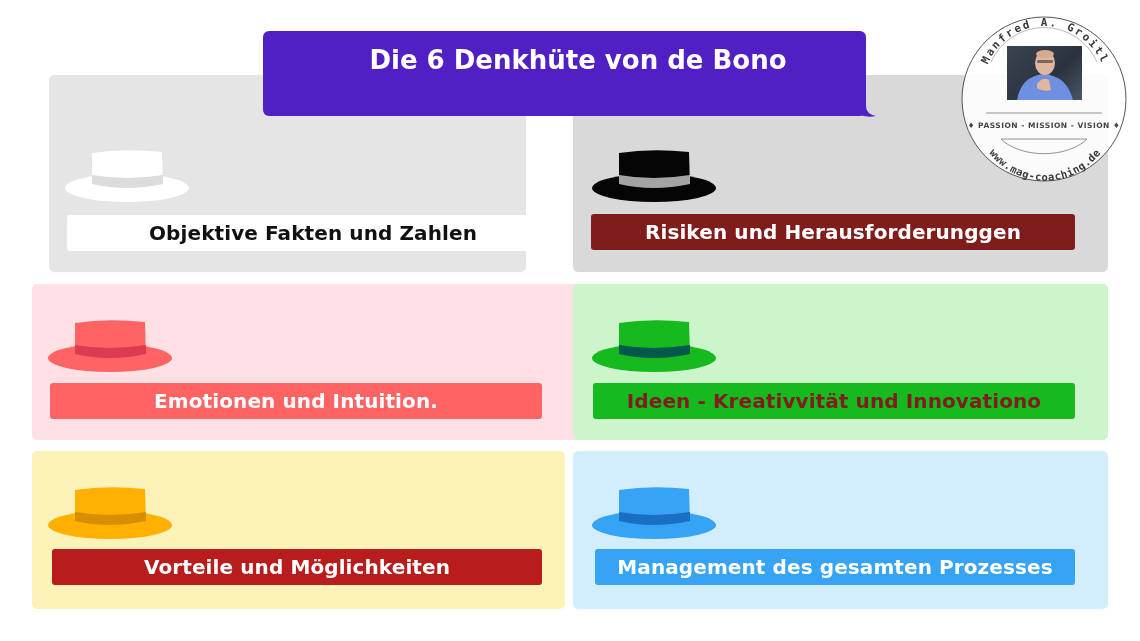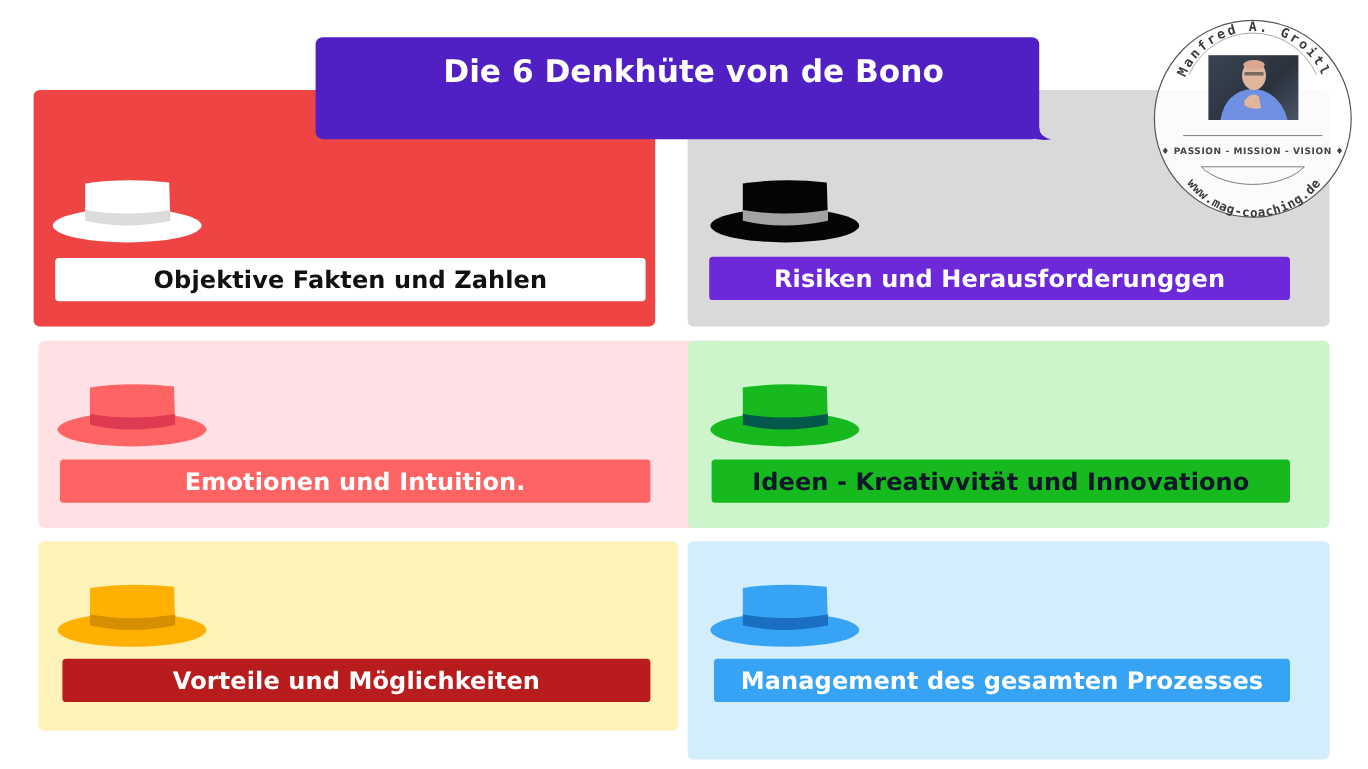--- a/index.html
+++ b/index.html
@@ -31,66 +31,66 @@
     }
     .logo-photo {
       position: absolute; left: 1007px; top: 46px; width: 75px; height: 54px;
       background: linear-gradient(135deg, #3a4452 0%, #2a323d 60%, #4a5566 100%);
       overflow: hidden;
     }
   </style>
 </head>
 <body>
 
-<div class="panel" style="left:28px; top:75px; width:518px; height:197px; background:#ef4444;">
+<div class="panel" style="left:49px; top:75px; width:477px; height:197px; background:#e5e5e5;">
   <svg class="hat" style="top:73px;" viewBox="0 0 130 56">
     <ellipse cx="63" cy="40" rx="62" ry="14" fill="#ffffff"></ellipse>
     <path d="M28 5 Q60 0 98 4 L99 38 Q62 46 28 38 Z" fill="#ffffff"></path>
     <path d="M28 27 Q62 33 99 27 L99 36 Q62 44 28 36 Z" fill="#dcdcdc"></path>
   </svg>
   <div class="label-bar" style="top:140px; width:492px; background:#ffffff; color:#111111;">Objektive Fakten und Zahlen</div>
 </div>
 
 <div class="panel" style="left:573px; top:75px; width:535px; height:197px; background:#d9d9d9;">
   <svg class="hat" style="top:73px; left:18px;" viewBox="0 0 130 56">
     <ellipse cx="63" cy="40" rx="62" ry="14" fill="#050505"></ellipse>
     <path d="M28 5 Q60 0 98 4 L99 38 Q62 46 28 38 Z" fill="#050505"></path>
     <path d="M28 27 Q62 33 99 27 L99 36 Q62 44 28 36 Z" fill="#a3a3a3"></path>
   </svg>
-  <div class="label-bar" style="top:139px; width:484px; background:#6d28d9; color:#ffffff;">Risiken und Herausforderunggen</div>
+  <div class="label-bar" style="top:139px; width:484px; background:#7f1d1d; color:#ffffff;">Risiken und Herausforderunggen</div>
 </div>
 
 <div class="panel" style="left:32px; top:284px; width:577px; height:156px; background:#ffe0e4;">
   <svg class="hat" style="top:34px;" viewBox="0 0 130 56">
     <ellipse cx="63" cy="40" rx="62" ry="14" fill="#ff6464"></ellipse>
     <path d="M28 5 Q60 0 98 4 L99 38 Q62 46 28 38 Z" fill="#ff6464"></path>
     <path d="M28 27 Q62 33 99 27 L99 36 Q62 44 28 36 Z" fill="#de3a52"></path>
   </svg>
   <div class="label-bar" style="top:99px; width:492px; background:#ff6464; color:#ffffff;">Emotionen  und Intuition.</div>
 </div>
 
 <div class="panel" style="left:573px; top:284px; width:535px; height:156px; background:#ccf5cc;">
   <svg class="hat" style="top:34px; left:18px;" viewBox="0 0 130 56">
     <ellipse cx="63" cy="40" rx="62" ry="14" fill="#16b91e"></ellipse>
     <path d="M28 5 Q60 0 98 4 L99 38 Q62 46 28 38 Z" fill="#16b91e"></path>
     <path d="M28 27 Q62 33 99 27 L99 36 Q62 44 28 36 Z" fill="#02584a"></path>
   </svg>
-  <div class="label-bar" style="top:99px; width:482px; left:20px; background:#16b91e; color:#0f172a;">Ideen - Kreativvität und Innovationo</div>
+  <div class="label-bar" style="top:99px; width:482px; left:20px; background:#16b91e; color:#7f1d1d;">Ideen - Kreativvität und Innovationo</div>
 </div>
 
 <div class="panel" style="left:32px; top:451px; width:533px; height:158px; background:#fdf3b8;">
   <svg class="hat" style="top:34px;" viewBox="0 0 130 56">
     <ellipse cx="63" cy="40" rx="62" ry="14" fill="#ffb000"></ellipse>
     <path d="M28 5 Q60 0 98 4 L99 38 Q62 46 28 38 Z" fill="#ffb000"></path>
     <path d="M28 27 Q62 33 99 27 L99 36 Q62 44 28 36 Z" fill="#d68f00"></path>
   </svg>
   <div class="label-bar" style="top:98px; left:20px; width:490px; background:#b91c1c; color:#ffffff;">Vorteile und Möglichkeiten</div>
 </div>
 
-<div class="panel" style="left:573px; top:451px; width:535px; height:182px; background:#d2eefc;">
+<div class="panel" style="left:573px; top:451px; width:535px; height:158px; background:#d2eefc;">
   <svg class="hat" style="top:34px; left:18px;" viewBox="0 0 130 56">
     <ellipse cx="63" cy="40" rx="62" ry="14" fill="#36a3f5"></ellipse>
     <path d="M28 5 Q60 0 98 4 L99 38 Q62 46 28 38 Z" fill="#36a3f5"></path>
     <path d="M28 27 Q62 33 99 27 L99 36 Q62 44 28 36 Z" fill="#1b6fc2"></path>
   </svg>
   <div class="label-bar" style="top:98px; left:22px; width:480px; background:#36a3f5; color:#ffffff;">Management des gesamten Prozesses</div>
 </div>
 
 <div class="title-bubble">
   <span>Die 6 Denkhüte von de Bono</span>

